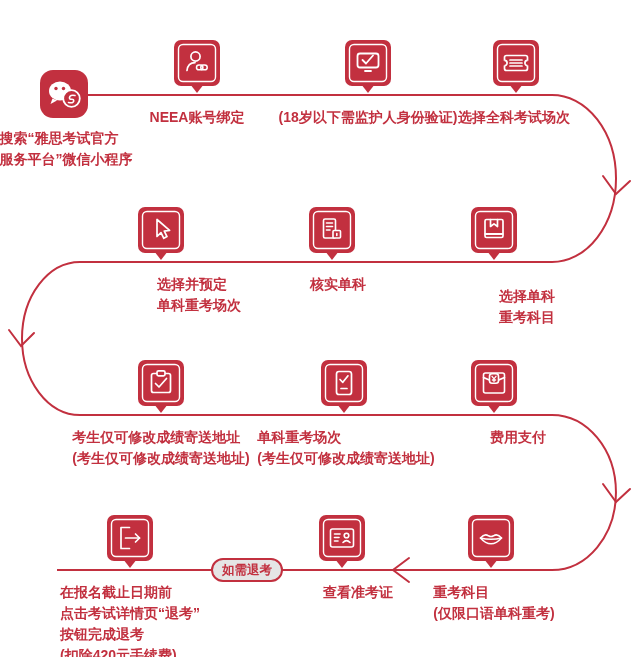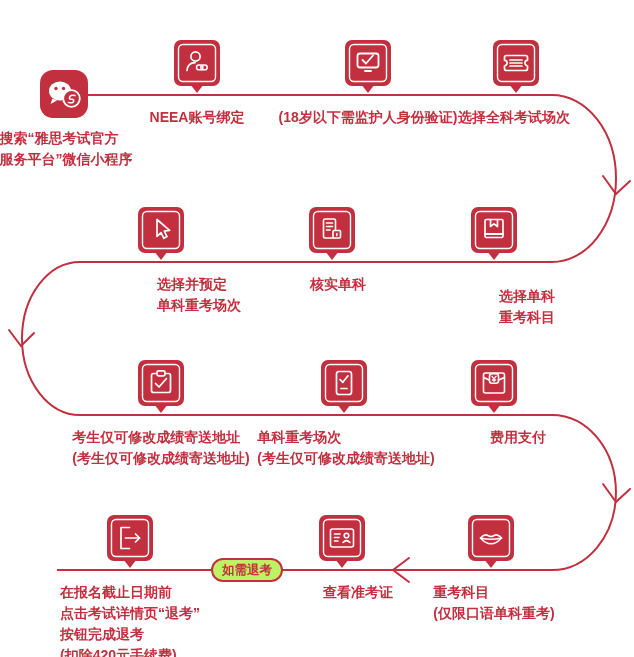--- a/index.html
+++ b/index.html
@@ -18,21 +18,21 @@
   }
   .badge svg{display:block;}
   .start-icon{position:absolute;z-index:3;}
   .label{
     position:absolute;transform:translateX(-50%);z-index:2;
     text-align:left;color:#c2303f;font-weight:700;
     font-size:14px;line-height:21px;white-space:nowrap;
   }
   .pill{
     position:absolute;z-index:4;transform:translate(-50%,-50%);
-    background:#bef264;border:2px solid #c2303f;border-radius:13px;
+    background:#e5e5e5;border:2px solid #c2303f;border-radius:13px;
     color:#c2303f;font-size:12.5px;font-weight:700;
     padding:3px 9px;white-space:nowrap;line-height:14px;
   }
 </style>
 </head>
 <body>
 
 <svg class="flow-svg" width="634" height="657" viewBox="0 0 634 657">
   <path d="M 86 95 H 552 A 64 83.5 0 0 1 552 262 H 80 A 58 76.5 0 0 0 80 415 H 552 A 64 77.5 0 0 1 552 570 H 57" fill="none" stroke="#c2303f" stroke-width="2"></path>
   <polyline points="603,176 616,194 630,181" fill="none" stroke="#c2303f" stroke-width="2" stroke-linecap="round"></polyline>

